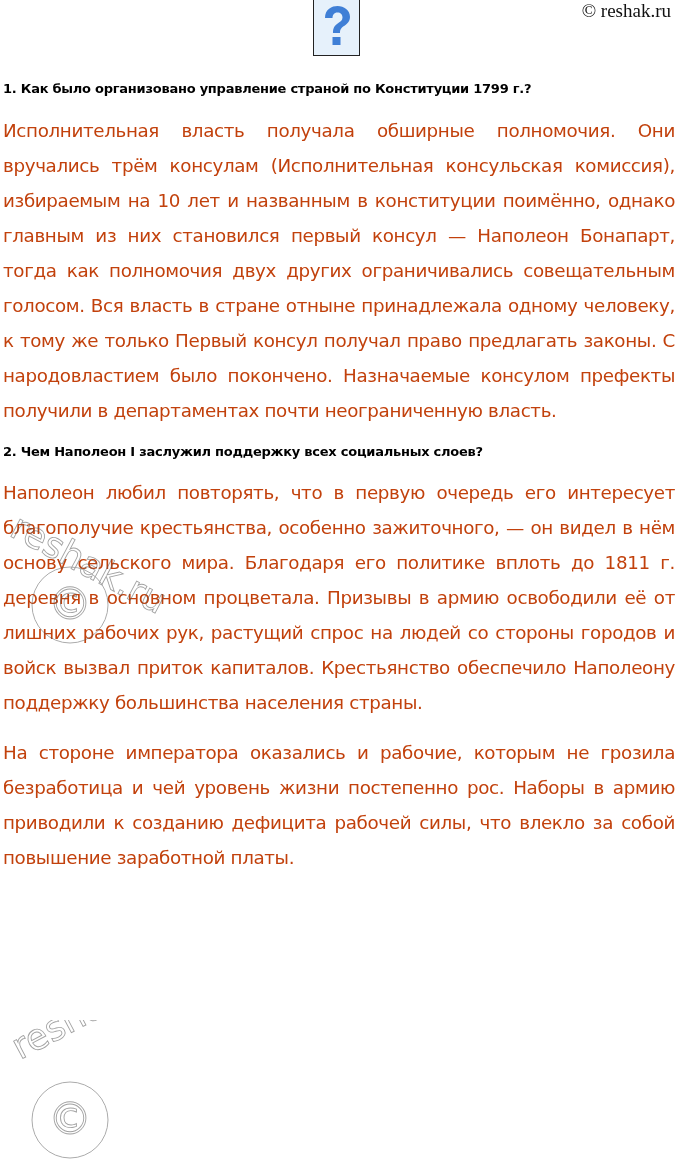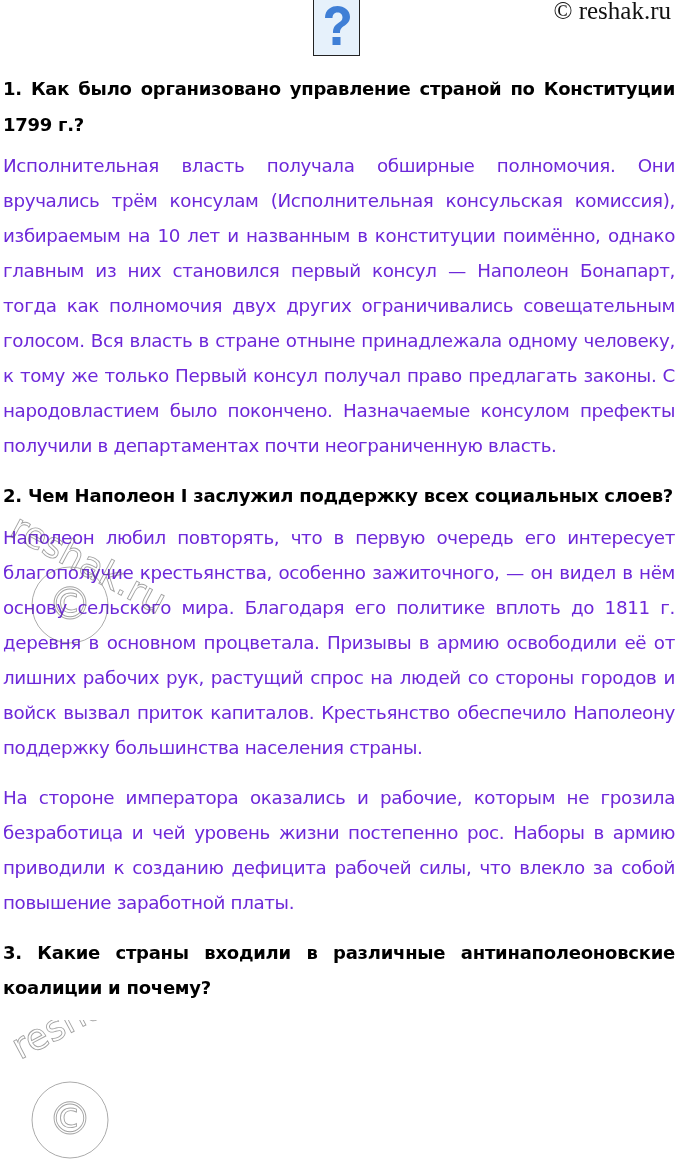--- a/index.html
+++ b/index.html
@@ -13,21 +13,21 @@
       overflow: hidden;
       position: relative;
       font-family: "DejaVu Sans", "Liberation Sans", sans-serif;
       color: #111111;
     }
     .copyright {
       position: absolute;
       top: 0px;
       right: 6px;
       font-family: "Liberation Serif", "DejaVu Serif", serif;
-      font-size: 25px;
+      font-size: 19px;
       color: #111;
       line-height: 22px;
     }
     .qicon {
       position: absolute;
       left: 313px;
       top: -2px;
       width: 47px;
       height: 58px;
       background: #e6f1fb;
@@ -41,40 +41,40 @@
     }
     .content {
       position: absolute;
       left: 3px;
       top: 71px;
       width: 672px;
     }
     .heading {
       font-family: "DejaVu Sans", sans-serif;
       font-weight: bold;
-      font-size: 18px;
+      font-size: 13px;
       line-height: 35.5px;
       margin: 0;
       text-align: justify;
       text-align-last: left;
       letter-spacing: -0.25px;
       color: #000;
     }
     .para {
       font-family: "DejaVu Sans", sans-serif;
       font-size: 18.3px;
       line-height: 35px;
       margin: 0;
       text-align: justify;
       letter-spacing: -0.35px;
       word-spacing: 0px;
-      color: #6d28d9;
+      color: #c2410c;
     }
     .gap-after-heading { margin-top: 6px; }
-    .gap-after-para { margin-top: 15px; }
+    .gap-after-para { margin-top: 6px; }
     .gap-para-para { margin-top: 15px; }
     .watermark {
       position: absolute;
       pointer-events: none;
       opacity: 0.55;
     }
     .watermark svg text {
       font-family: "DejaVu Sans", sans-serif;
     }
   </style>
@@ -96,21 +96,20 @@
     <p class="para gap-after-heading">Исполнительная власть получала обширные полномочия. Они вручались трём консулам (Исполнительная консульская комиссия), избираемым на 10 лет и названным в конституции поимённо, однако главным из них становился первый консул — Наполеон Бонапарт, тогда как полномочия двух других ограничивались совещательным голосом. Вся власть в стране отныне принадлежала одному человеку, к тому же только Первый консул получал право предлагать законы. С народовластием было покончено. Назначаемые консулом префекты получили в департаментах почти неограниченную власть.</p>
   </section>
 
   <section>
     <h2 class="heading gap-after-para">2. Чем Наполеон I заслужил поддержку всех социальных слоев?</h2>
     <p class="para gap-after-heading">Наполеон любил повторять, что в первую очередь его интересует благополучие крестьянства, особенно зажиточного, — он видел в нём основу сельского мира. Благодаря его политике вплоть до 1811 г. деревня в основном процветала. Призывы в армию освободили её от лишних рабочих рук, растущий спрос на людей со стороны городов и войск вызвал приток капиталов. Крестьянство обеспечило Наполеону поддержку большинства населения страны.</p>
     <p class="para gap-para-para">На стороне императора оказались и рабочие, которым не грозила безработица и чей уровень жизни постепенно рос. Наборы в армию приводили к созданию дефицита рабочей силы, что влекло за собой повышение заработной платы.</p>
   </section>
 
   <section>
-    <h2 class="heading gap-after-para">3. Какие страны входили в различные антинаполеоновские коалиции и почему?</h2>
   </section>
 </div>
 
 <div class="watermark" style="left:0px; top:505px;">
   <svg width="220" height="160" viewBox="0 0 220 160">
     <g fill="none" stroke="#555" stroke-width="0.9">
       <circle cx="70" cy="100" r="38"></circle>
       <text x="70" y="114" font-size="44" text-anchor="middle">©</text>
       <text x="0" y="0" font-size="36" transform="translate(8,30) rotate(28)">reshak.ru</text>
     </g>

